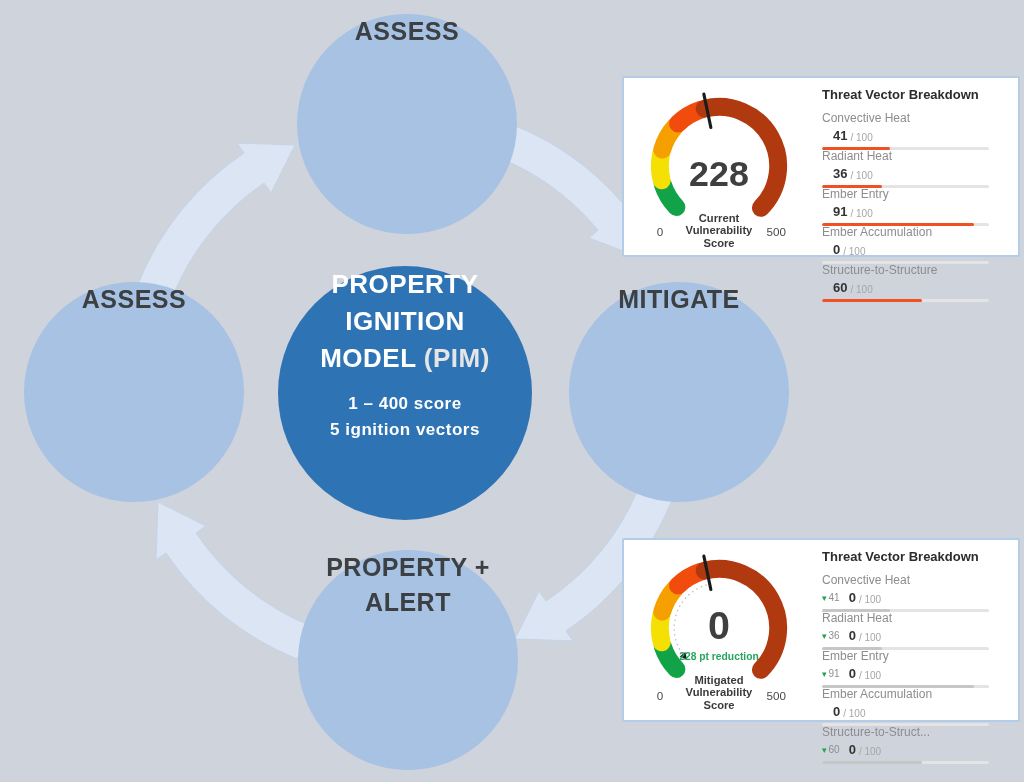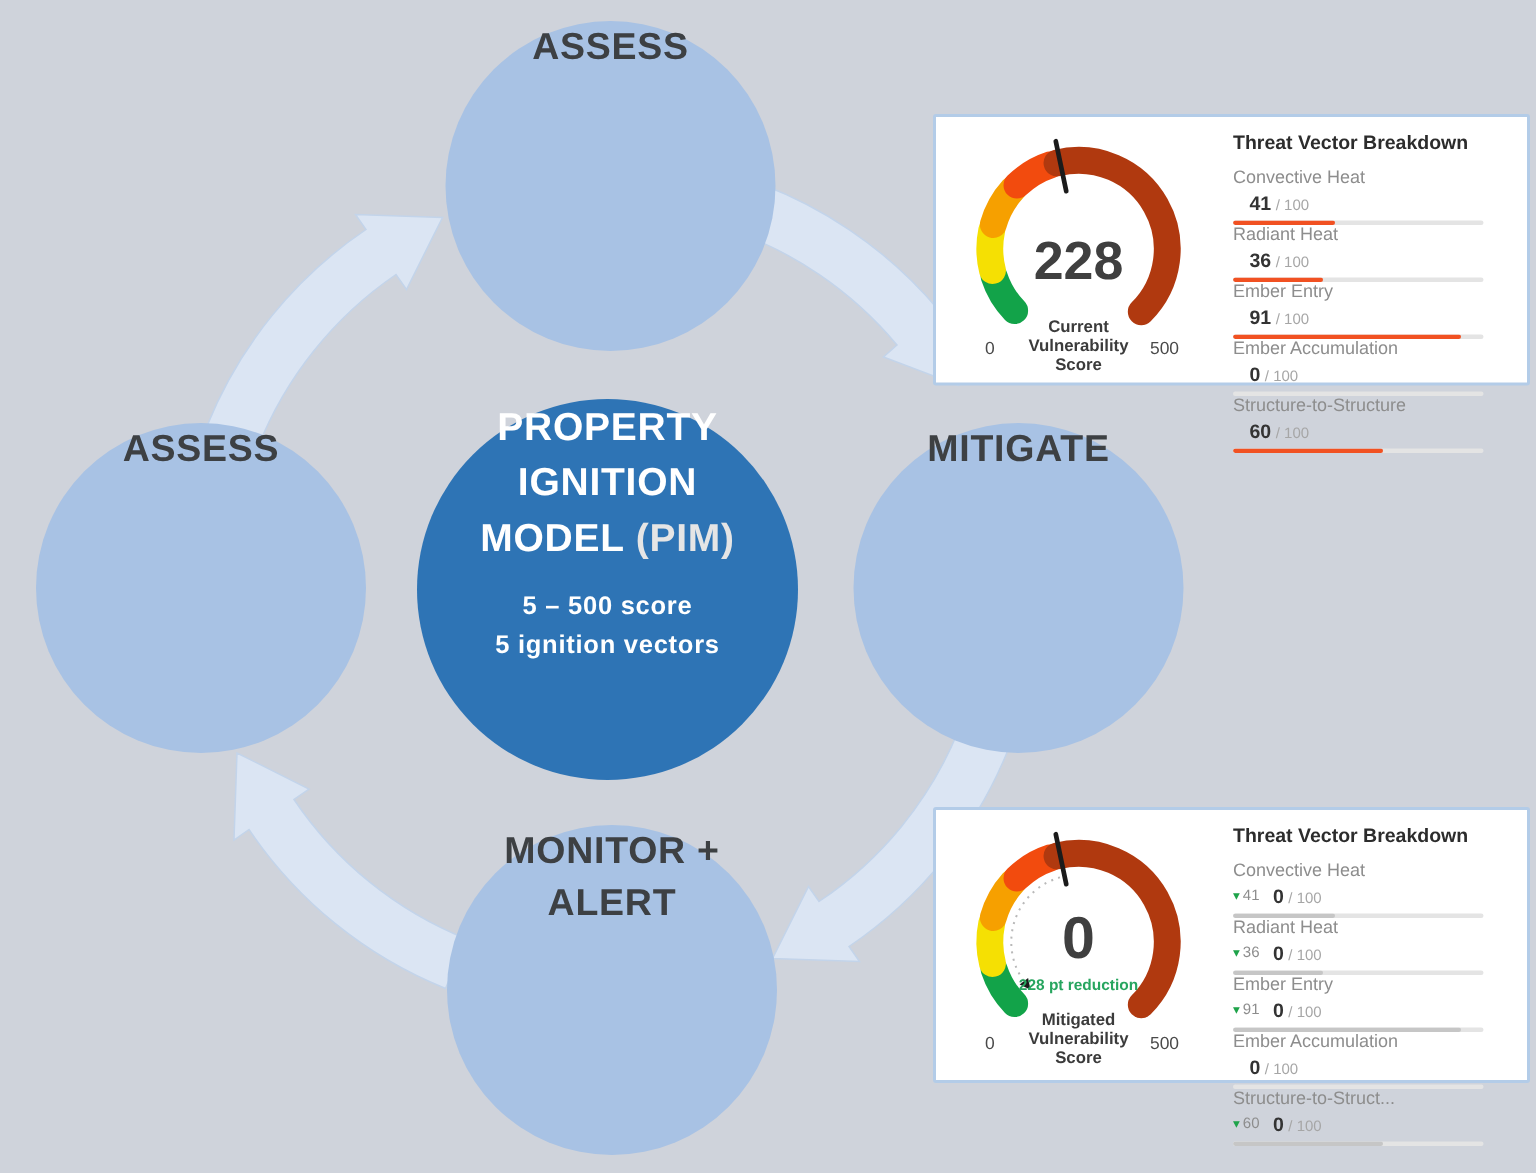--- a/index.html
+++ b/index.html
@@ -56,37 +56,37 @@
     <path stroke="#c3d4ea" stroke-width="1" d="M 297,659 A 288 288 0 0 1 166,553 L 156,560 L 158,502 L 206,526 L 196,533 A 252 252 0 0 0 311,626 Z" fill="#dbe5f3"></path>
   </svg>
 
   <div class="node" style="left:297px;top:14px;width:220px;height:220px;background:#a8c2e4;">
     <span class="lbl">ASSESS</span>
   </div>
   <div class="node" style="left:569px;top:282px;width:220px;height:220px;background:#a8c2e4;">
     <span class="lbl">MITIGATE</span>
   </div>
   <div class="node" style="left:298px;top:550px;width:220px;height:220px;background:#a8c2e4;">
-    <span class="lbl">MONITOR + ALERT</span>
+    <span class="lbl">PROPERTY + ALERT</span>
   </div>
   <div class="node" style="left:24px;top:282px;width:220px;height:220px;background:#a8c2e4;">
     <span class="lbl">ASSESS</span>
   </div>
 
   <div class="node center-node" style="left:278px;top:266px;width:254px;height:254px;background:#2e74b5;">
     <div>
       <div class="center-title">
         <div>PROPERTY</div>
         <div>IGNITION</div>
         <div>
           <span>MODEL</span>
           <span class="pim">(PIM)</span>
         </div>
       </div>
-      <div class="center-sub">5 – 500 score</div>
+      <div class="center-sub">1 – 400 score</div>
       <div class="center-sub2">5 ignition vectors</div>
     </div>
   </div>
 
   <div class="panel" style="left:622px;top:76px;width:398px;height:181px;">
     <div class="gauge-wrap">
       <svg width="182" height="172" viewBox="0 0 200 192">
         <path d="M 52.5,141.9 A 66 66 0 0 1 37.2,116.4" fill="none" stroke-width="20" stroke-linecap="round" stroke="#12a349"></path>
         <path d="M 36.0,112.0 A 66 66 0 0 1 35.4,82.3" fill="none" stroke-width="20" stroke-linecap="round" stroke="#f5e003"></path>
         <path d="M 36.6,77.8 A 66 66 0 0 1 51.0,51.8" fill="none" stroke-width="20" stroke-linecap="round" stroke="#f6a000"></path>

